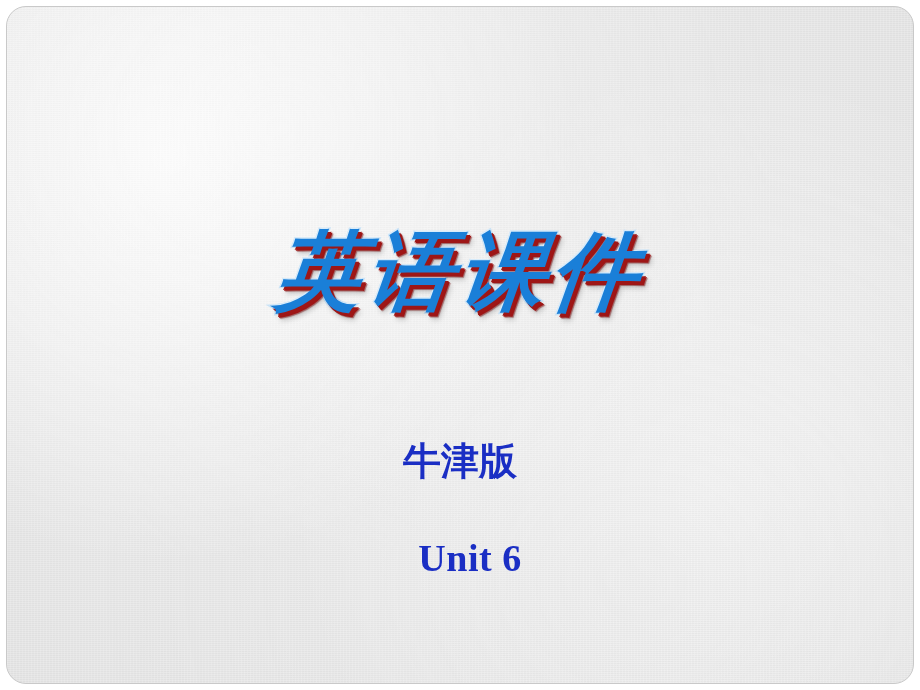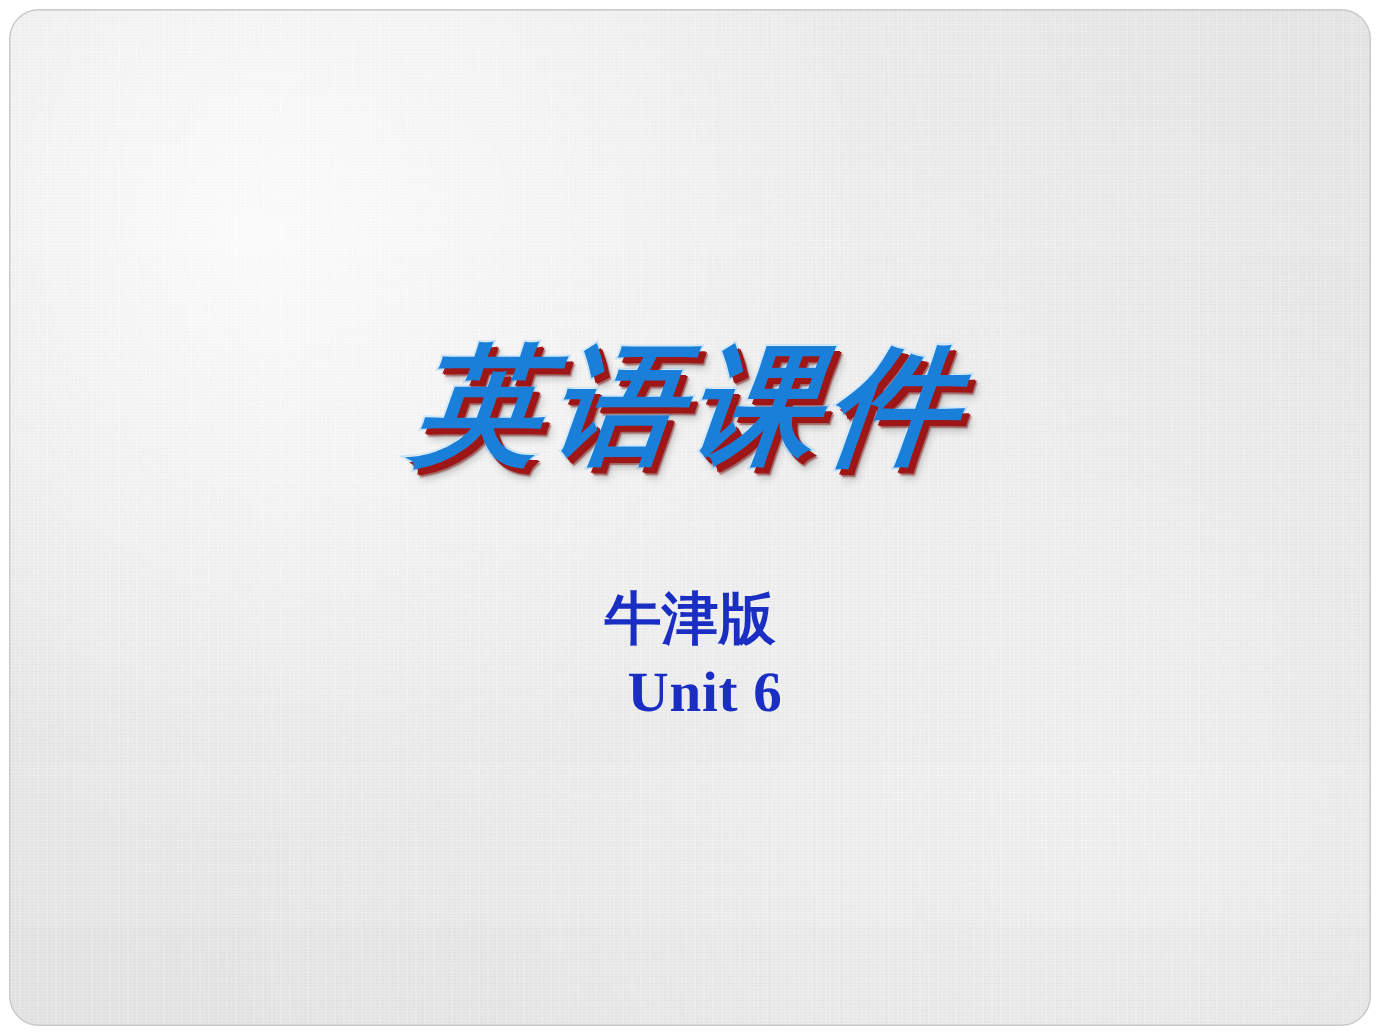--- a/index.html
+++ b/index.html
@@ -93,20 +93,21 @@
     top: 382px;
     text-align: center;
   }
 
   .subtitle-line {
     font-family: "Liberation Serif", "DejaVu Serif", serif;
     font-weight: 700;
     color: #1a2ec4;
     line-height: 1.28;
     white-space: nowrap;
+    margin-top: 48px;
   }
 
   .subtitle-line.cn-publisher { font-size: 38px; }
   .subtitle-line.cn-grade     { font-size: 40px; }
   .subtitle-line.en-unit      { font-size: 38px; letter-spacing: 0.5px; padding-left: 20px; }
 </style>
 </head>
 <body>
 
 <div id="slide-stage">

